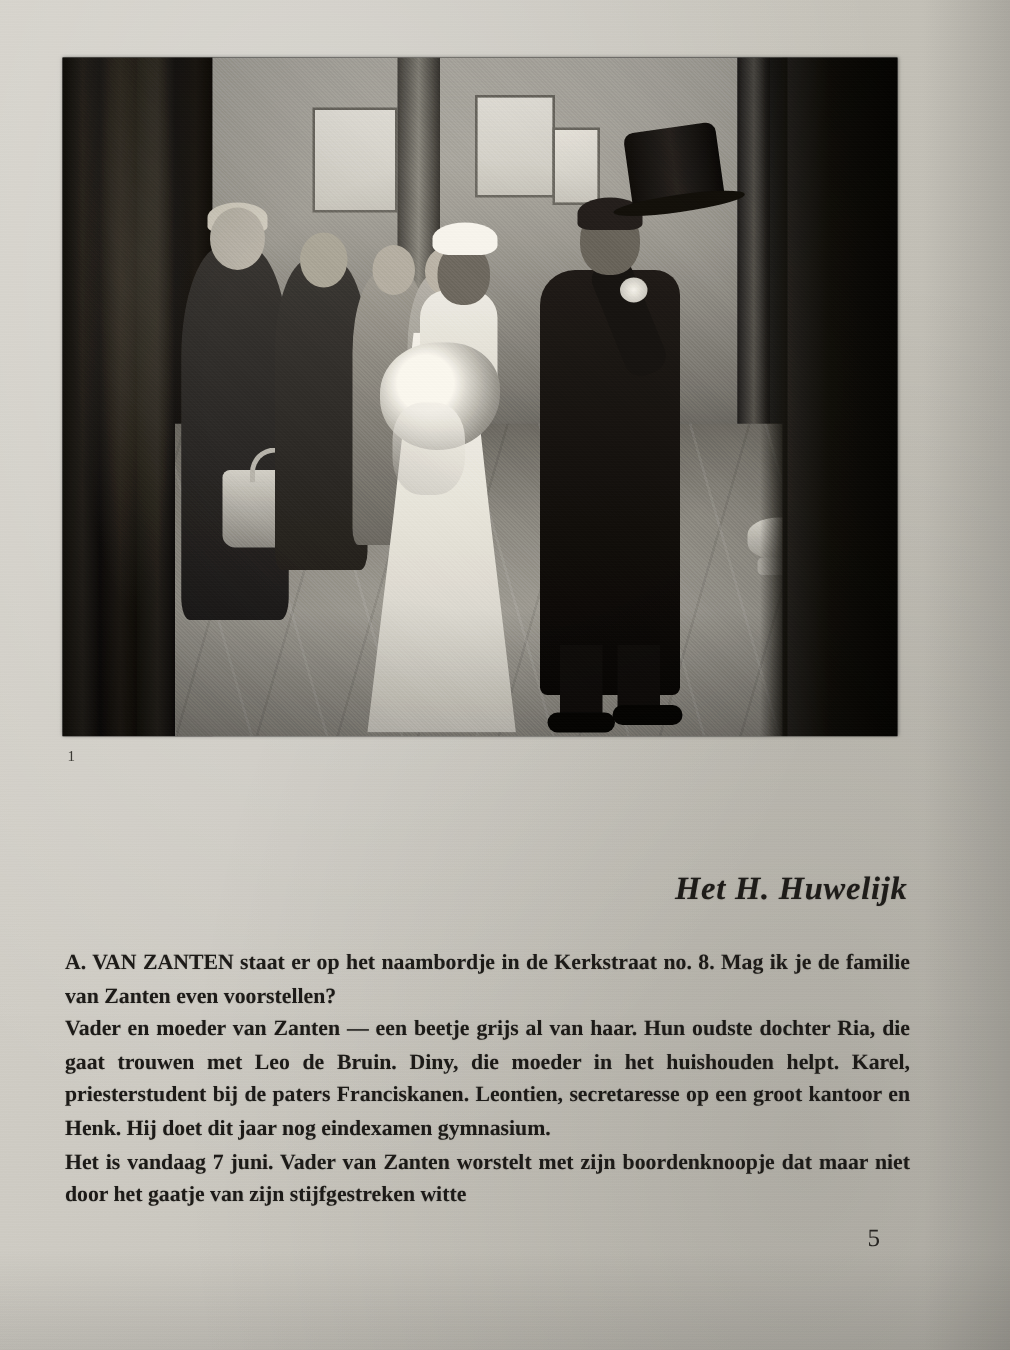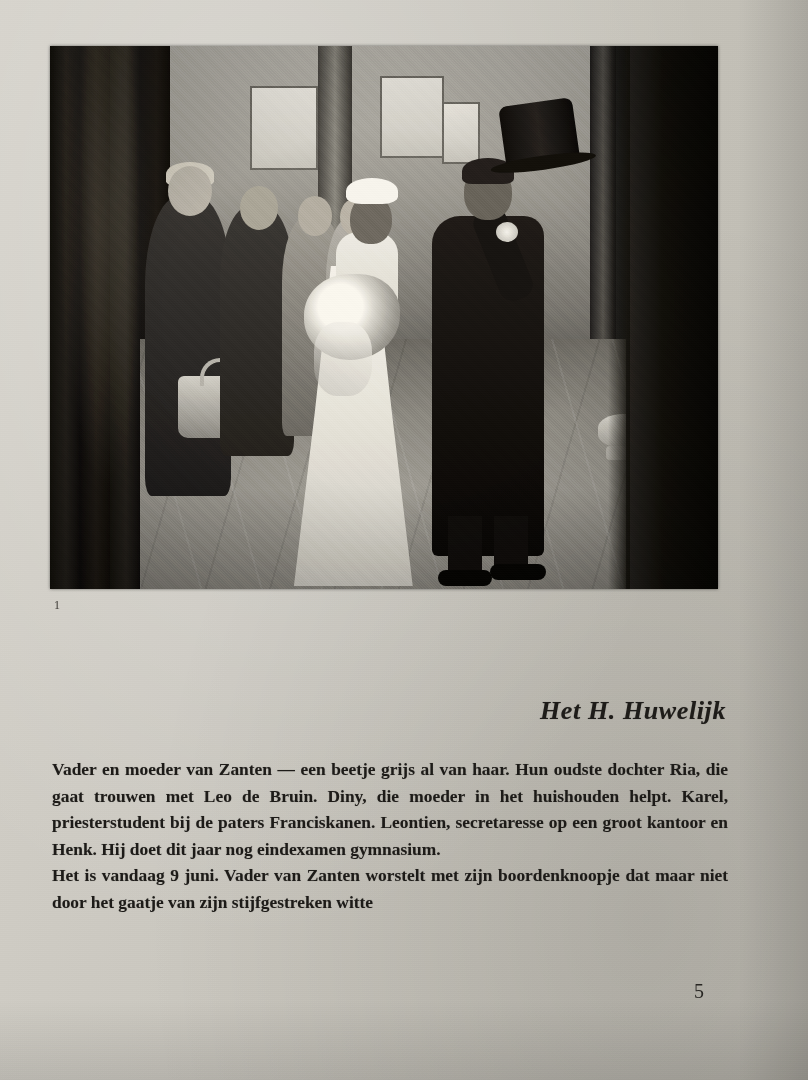--- a/index.html
+++ b/index.html
@@ -361,21 +361,22 @@
       <div class="photo-vignette"></div>
       <div class="photo-grain"></div>
     </div>
   </div>
 
   <div class="fig-num">1</div>
 
   <div class="heading">Het H. Huwelijk</div>
 
   <div class="body-text">
+    <p>A. VAN ZANTEN staat er op het naambordje in de Kerkstraat no. 8. Mag ik je de familie van Zanten even voorstellen?</p>
     <p>Vader en moeder van Zanten — een beetje grijs al van haar. Hun oudste dochter Ria, die gaat trouwen met Leo de Bruin. Diny, die moeder in het huishouden helpt. Karel, priesterstudent bij de paters Franciskanen. Leontien, secretaresse op een groot kantoor en Henk. Hij doet dit jaar nog eindexamen gymnasium.</p>
-    <p>Het is vandaag 9 juni. Vader van Zanten worstelt met zijn boordenknoopje dat maar niet door het gaatje van zijn stijfgestreken witte</p>
+    <p>Het is vandaag 7 juni. Vader van Zanten worstelt met zijn boordenknoopje dat maar niet door het gaatje van zijn stijfgestreken witte</p>
   </div>
 
   <div class="page-num">5</div>
 
   <div class="edge-shade-right"></div>
   <div class="edge-shade-bottom"></div>
 </div>
 
 </body></html>

